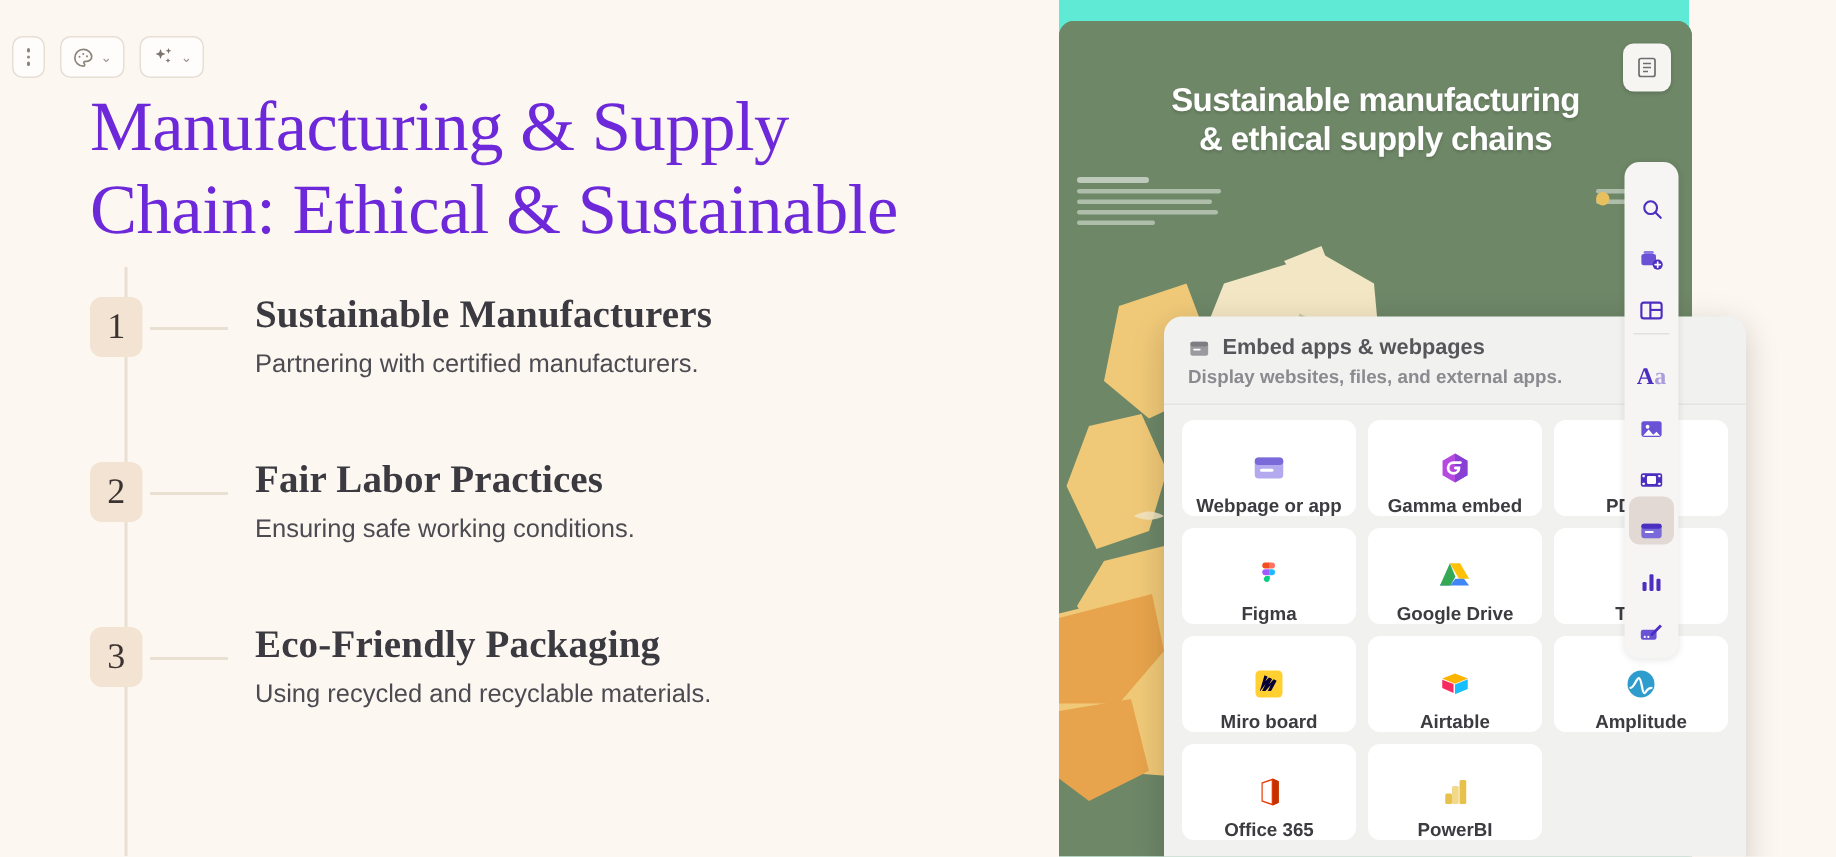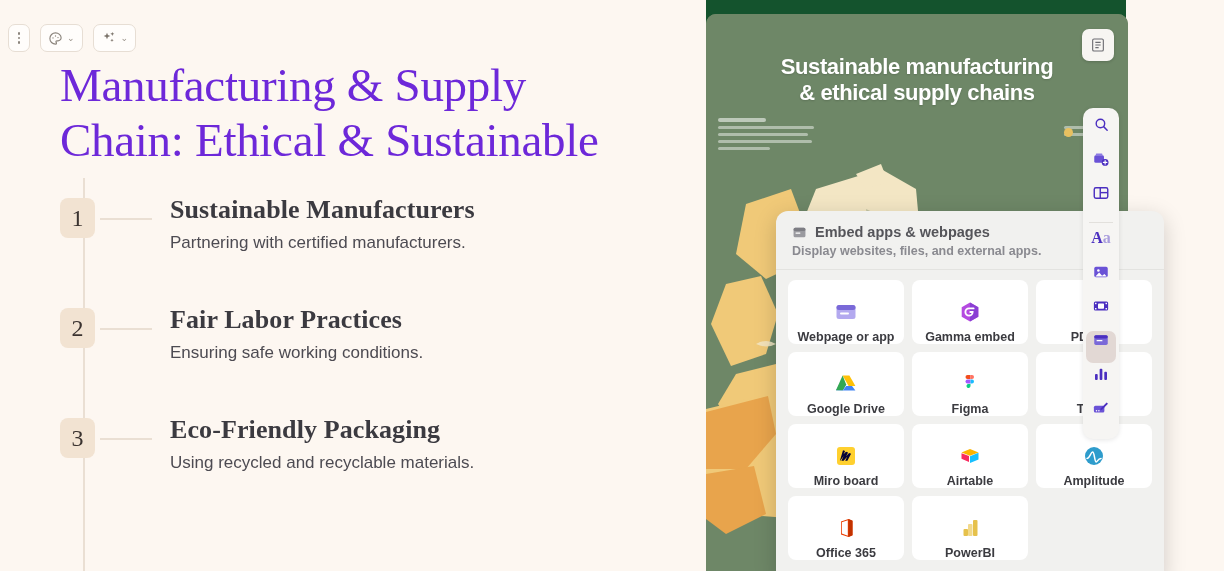--- a/index.html
+++ b/index.html
@@ -81,21 +81,21 @@
   .tl-desc {
     position: absolute; left: 110px; top: 55px;
     font-size: 17px;
     color: #4d4b52;
   }
 
   
   .stage {
     position: absolute; left: 706px; top: 0;
     width: 420px; height: 571px;
-    background: #14532d;
+    background: #5eead4;
   }
   .slide {
     position: absolute; left: 0px; top: 14px;
     width: 422px; height: 557px;
     background: #6e8767;
     border-top-left-radius: 10px;
     border-top-right-radius: 10px;
     overflow: hidden;
   }
   .slide-inner { position: absolute; inset: 0; }
@@ -169,21 +169,21 @@
     width: 36px;
     background: #f6f5f3;
     border-radius: 10px;
     padding: 8px 0;
     display: flex; flex-direction: column; align-items: center;
     gap: 2px;
     box-shadow: 0 1px 5px rgba(0,0,0,.10);
   }
   .rail-btn {
     width: 30px; height: 32px;
-    display: flex; align-items: flex-start; justify-content: center;
+    display: flex; align-items: flex-end; justify-content: center;
     border-radius: 7px;
     cursor: pointer;
     color: #4b2fc0;
   }
   .rail-btn.active { background: #e2d8d4; }
   .rail-sep { width: 24px; height: 1px; background: #e2e0dc; margin: 4px 0; }
   .aa { font-size: 16px; font-weight: 700; color: #4b2fc0; font-family: "Liberation Serif", serif; }
   .aa em { font-style: normal; color: #a99ddd; }
 </style>
 </head>
@@ -389,41 +389,41 @@
               <path d="M14 6l3 3h-3z" fill="#e8b9bb"></path>
               <text x="13" y="16" font-size="4" fill="#b3131a" text-anchor="middle" font-family="Liberation Sans">PDF</text>
             </svg>
           </span>
           <span class="tile-label">PDF file</span>
         </div>
 
         <div class="tile">
           <span class="tile-icon">
             <svg width="24" height="24" viewBox="0 0 24 24">
+              <path d="M9.5 3h3v4h-3a2 2 0 1 1 0-4z" fill="#f24e1e"></path>
+              <path d="M12.5 3h1.5a2 2 0 1 1 0 4h-1.5z" fill="#ff7262"></path>
+              <path d="M9.5 7.5h3v4h-3a2 2 0 0 1 0-4z" fill="#a259ff"></path>
+              <path d="M12.5 7.5h1.5a2 2 0 1 1 0 4h-1.5z" fill="#1abcfe"></path>
+              <path d="M9.5 12h3v2a2 2 0 1 1-3-1.7z" fill="#0acf83"></path>
+            </svg>
+          </span>
+          <span class="tile-label">Figma</span>
+        </div>
+
+        <div class="tile">
+          <span class="tile-icon">
+            <svg width="24" height="24" viewBox="0 0 24 24">
               <path d="M8.6 3.5h6.8l6 10.4h-6.8z" fill="#ffc107"></path>
               <path d="M2 18.3L5.4 12.4l6.8.1L8.8 18.4z" fill="#4285f4"></path>
               <path d="M8.6 3.5L2 18.3h6.8l3.4-5.9z" fill="#34a853"></path>
               <path d="M8.8 18.4h12.6l-3.4-4.5H12.2z" fill="#4285f4"></path>
               <path d="M8.6 3.5L12 9.4 8.6 15.3 5.2 9.4z" fill="#34a853" opacity="0"></path>
             </svg>
           </span>
           <span class="tile-label">Google Drive</span>
-        </div>
-
-        <div class="tile">
-          <span class="tile-icon">
-            <svg width="24" height="24" viewBox="0 0 24 24">
-              <path d="M9.5 3h3v4h-3a2 2 0 1 1 0-4z" fill="#f24e1e"></path>
-              <path d="M12.5 3h1.5a2 2 0 1 1 0 4h-1.5z" fill="#ff7262"></path>
-              <path d="M9.5 7.5h3v4h-3a2 2 0 0 1 0-4z" fill="#a259ff"></path>
-              <path d="M12.5 7.5h1.5a2 2 0 1 1 0 4h-1.5z" fill="#1abcfe"></path>
-              <path d="M9.5 12h3v2a2 2 0 1 1-3-1.7z" fill="#0acf83"></path>
-            </svg>
-          </span>
-          <span class="tile-label">Figma</span>
         </div>
 
 
         <div class="tile">
           <span class="tile-icon">
             <svg width="24" height="24" viewBox="0 0 24 24">
               <path d="M22 5.8c-.7.3-1.5.5-2.3.6.8-.5 1.4-1.3 1.7-2.2-.8.5-1.7.8-2.6 1A4 4 0 0 0 12 8.8c0 .3 0 .6.1.9-3.3-.2-6.3-1.8-8.3-4.2-.4.6-.6 1.3-.6 2 0 1.4.7 2.6 1.8 3.3-.6 0-1.3-.2-1.8-.5 0 2 1.4 3.6 3.2 4-.3.1-.7.1-1.1.1-.3 0-.5 0-.8-.1.5 1.6 2 2.8 3.8 2.8A8 8 0 0 1 2 18.8a11.3 11.3 0 0 0 6.2 1.8c7.4 0 11.4-6.1 11.4-11.4v-.5c.8-.6 1.5-1.3 2-2z" fill="#55acee"></path>
             </svg>
           </span>
           <span class="tile-label">Tweet</span>

